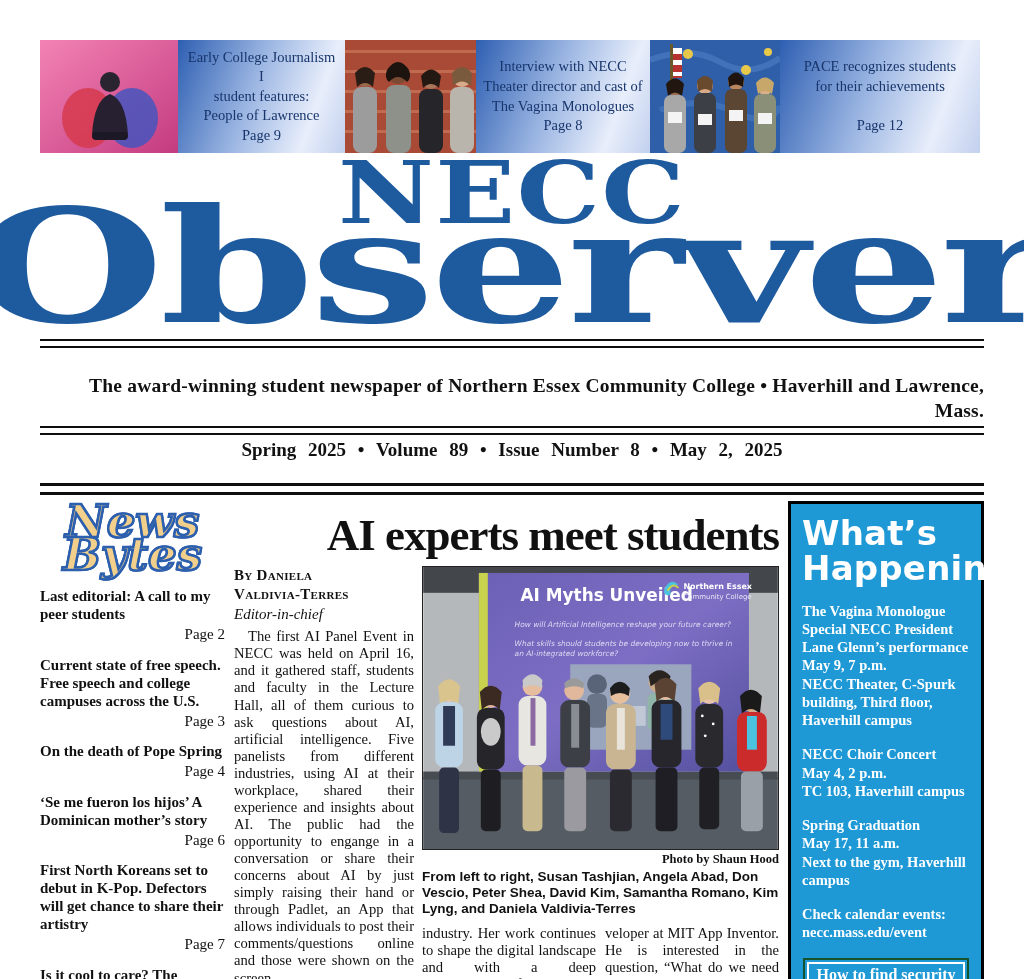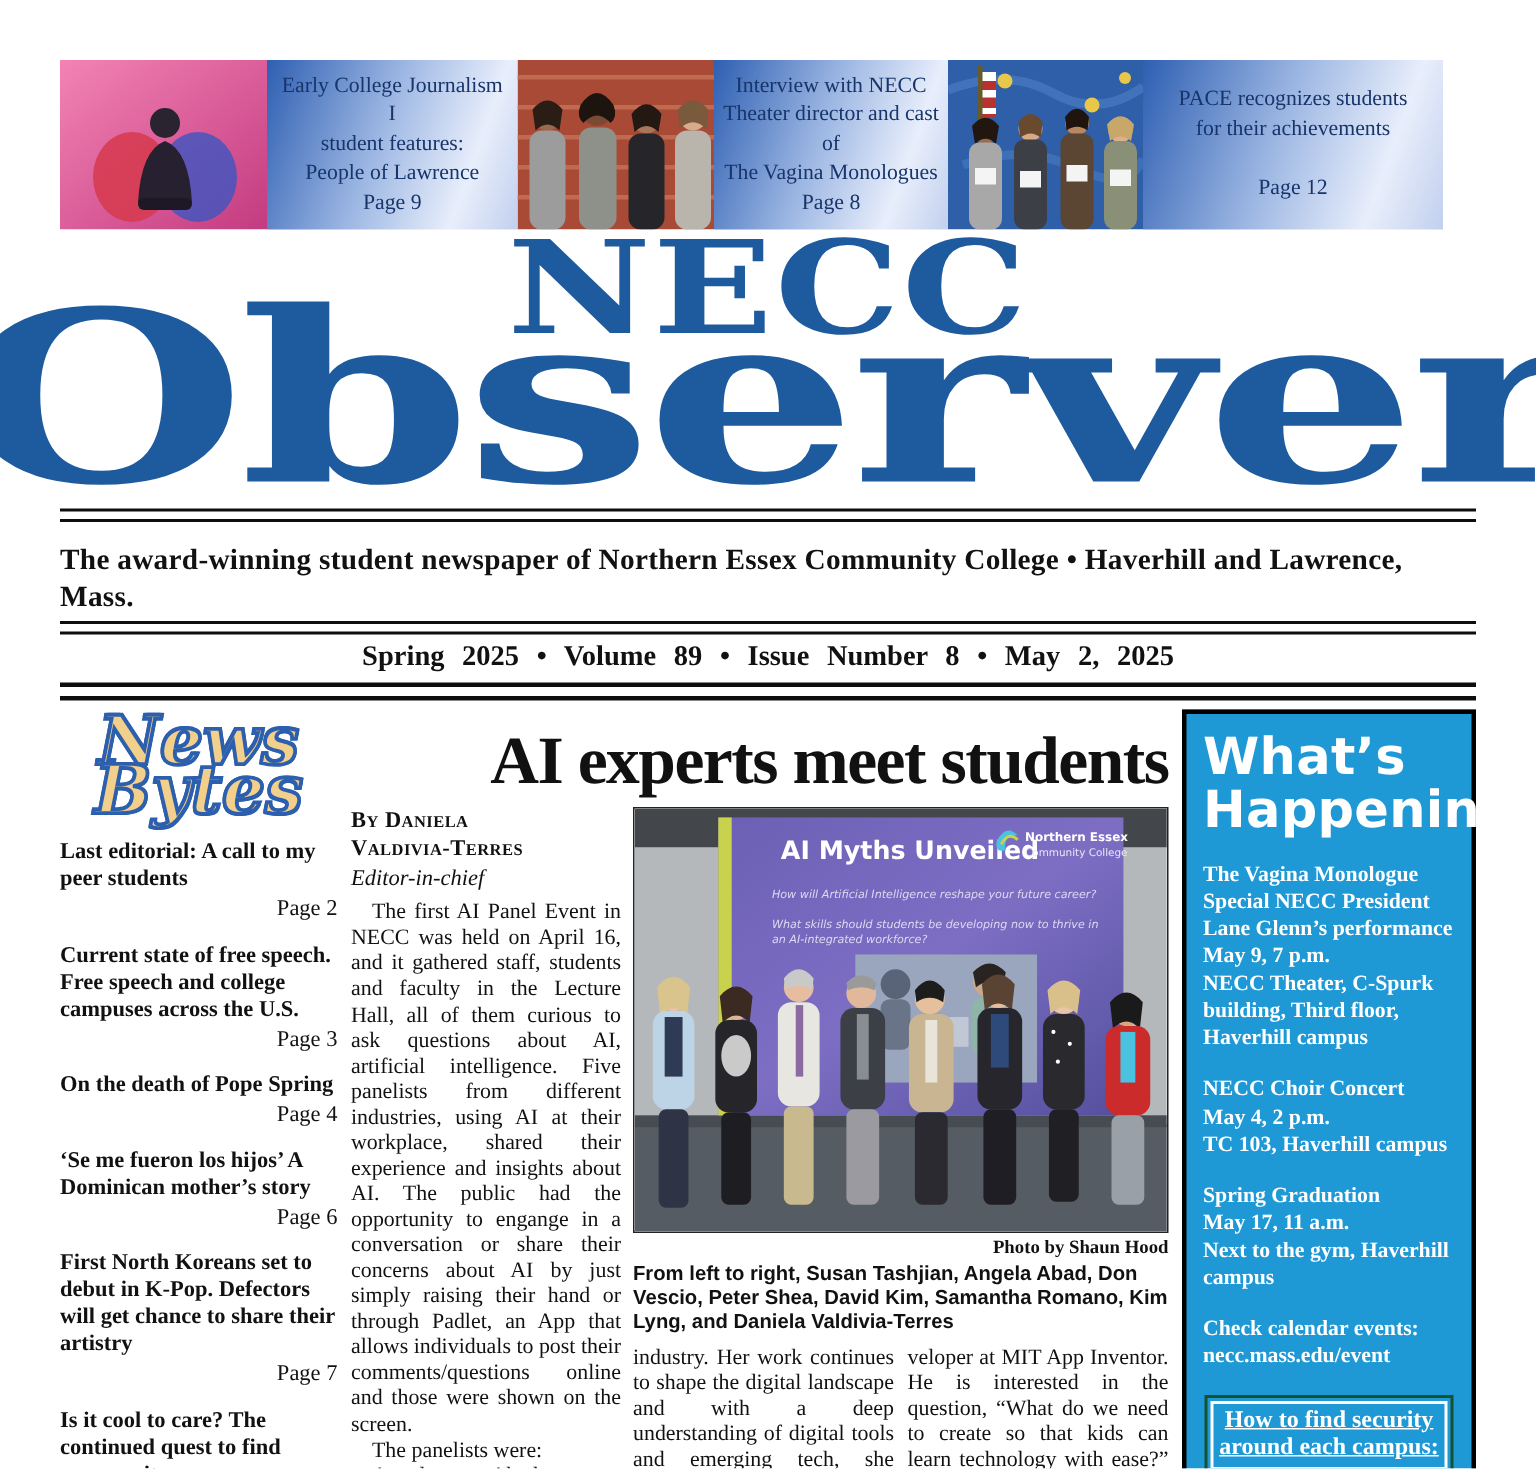--- a/index.html
+++ b/index.html
@@ -14,22 +14,22 @@
               background:linear-gradient(110deg,#2e5fb2 0%,#9db7e3 45%,#e8eefb 78%,#c2d0ee 100%);}
 
   
   .masthead{text-align:center;margin-top:6px;}
   .mast-necc{display:block;font-family:"DejaVu Serif",serif;font-weight:bold;font-size:86px;line-height:.8;
              color:var(--masthead-blue,#1d5a9e);transform:scaleX(1.22);letter-spacing:1px;margin-bottom:-26px;}
   .mast-observer{display:block;font-family:"DejaVu Serif",serif;font-weight:bold;font-size:158px;line-height:.82;
              color:var(--masthead-blue,#1d5a9e);transform:scaleX(1.4);letter-spacing:-3px;}
   .rule2{height:5px;border-top:2.5px solid #0e0e0e;border-bottom:2.5px solid #0e0e0e;margin:0;}
   .rule2.heavy{height:6px;border-top:3px solid #0e0e0e;border-bottom:3px solid #0e0e0e;}
-  .tagline{font:bold 19.5px/1.25 "Liberation Serif",serif;text-align:left;padding:14px 0 3px;letter-spacing:.2px;}
-  .issueline{font:bold 19px/1.3 "Liberation Serif",serif;text-align:center;padding:3px 0 4px;word-spacing:7px;}
+  .tagline{font:bold 19.5px/1.25 "Liberation Serif",serif;text-align:right;padding:14px 0 3px;letter-spacing:.2px;margin-top:12px;}
+  .issueline{font:bold 19px/1.3 "Liberation Serif",serif;text-align:center;padding:3px 0 20px;word-spacing:7px;}
   .mast-rules{margin-top:8px;}
 
   
   .content{display:grid;grid-template-columns:185px 545px 196px;column-gap:9px;margin-top:6px;}
 
   
   .nb-logo{margin:2px 0 14px;text-align:center;}
   .nb-logo-line{display:block;font-family:"DejaVu Serif",serif;font-style:italic;font-weight:bold;font-size:45px;
         line-height:.84;color:var(--news-bytes-gold,#f2d08c);-webkit-text-stroke:2.5px var(--news-bytes-outline,#2c5fae);
         text-shadow:1px 1px 0 #2c5fae,-1px -1px 0 #2c5fae,1px -1px 0 #2c5fae,-1px 1px 0 #2c5fae;}
@@ -106,21 +106,21 @@
         <rect x="41" y="45" width="25" height="68" rx="8" fill="#8d9189"></rect>
         <circle cx="86" cy="40" r="9" fill="#a8765a"></circle>
           <path d="M76 36 q10 -13 20 0 l-2 12 q-8 -8 -16 0 Z" fill="#241812"></path>
         <rect x="74" y="49" width="24" height="64" rx="8" fill="#26262a"></rect>
         <circle cx="117" cy="38" r="9" fill="#d8ab8a"></circle>
           <path d="M107 33 q10 -12 20 0 l-1 13 q-9 -9 -18 0 Z" fill="#7a5a3c"></path>
         <rect x="105" y="47" width="24" height="66" rx="8" fill="#b9b4ac"></rect>
       </g>
     </svg>
 
-    <div class="teaser-box" style="width:156px">
+    <div class="teaser-box" style="width:174px">
       <div>Interview with NECC<br>Theater director and cast of<br>The Vagina Monologues<br>Page 8</div>
     </div>
 
     <svg class="teaser-img" width="130" height="113" viewBox="0 0 130 113">
       <rect width="130" height="113" fill="#2f5fa8"></rect>
       <path d="M0 20 Q40 5 70 22 T130 18" stroke="#4a7cc2" stroke-width="6" fill="none" opacity=".7"></path>
       <path d="M10 70 Q50 55 85 72 T130 66" stroke="#4a7cc2" stroke-width="6" fill="none" opacity=".6"></path>
       <circle cx="38" cy="14" r="5" fill="#e8c84a"></circle>
         <circle cx="96" cy="30" r="5" fill="#e8c84a"></circle>
         <circle cx="118" cy="12" r="4" fill="#e8c84a"></circle>

